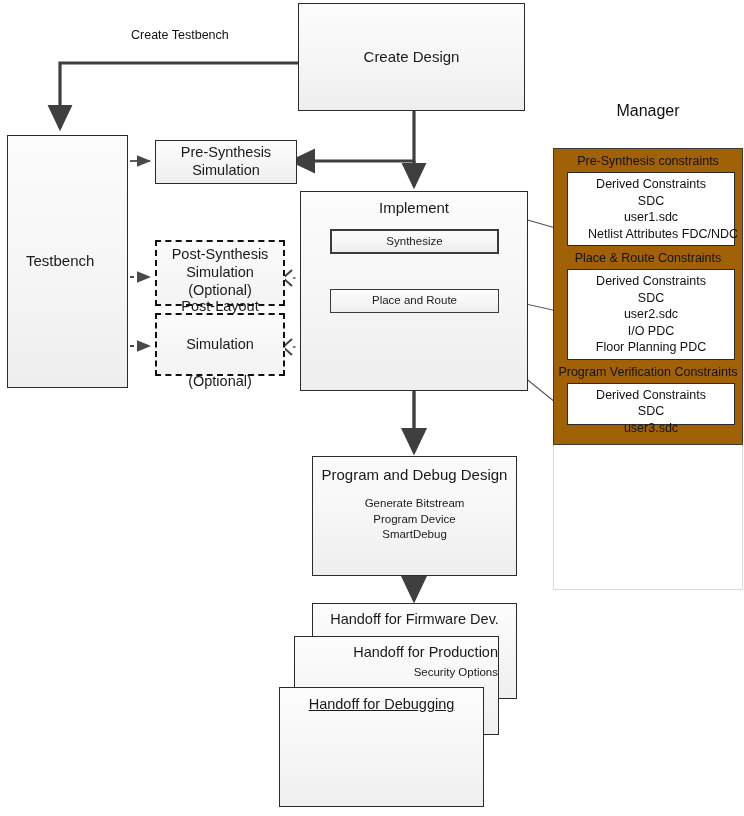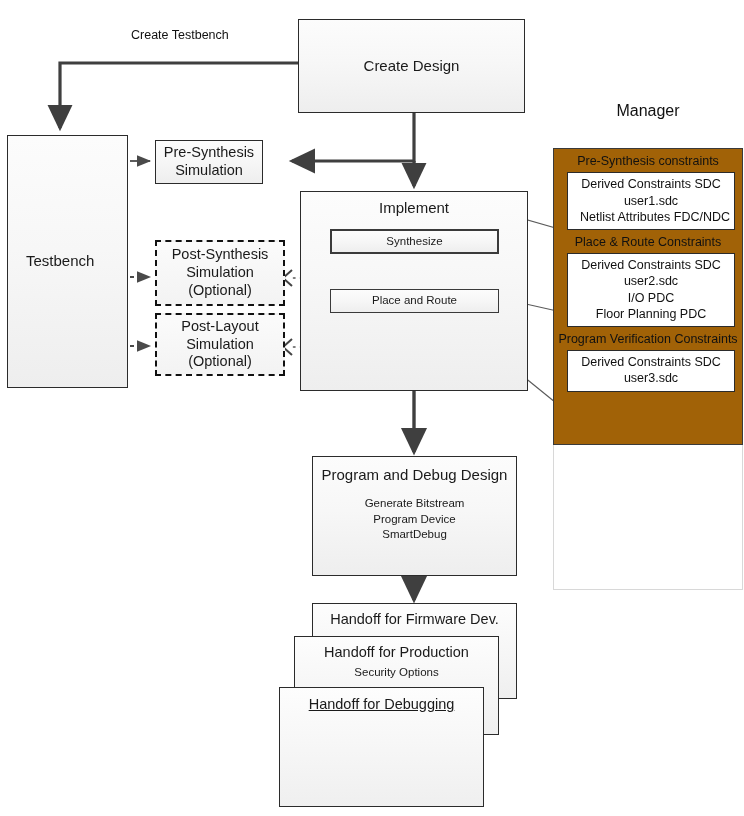--- a/index.html
+++ b/index.html
@@ -66,21 +66,21 @@
     line-height:1.2;
   }
   .cm-card{
     box-sizing:border-box;
     border:1px solid #2b2b2b;
     background:#ffffff;
     text-align:center;
     font-size:12.5px;
     line-height:1.32;
     color:#111;
-    padding:3px 12px;
+    padding:3px 20px;
   }
   .lbl{
     position:absolute;
     font-size:12.5px;
     color:#111;
     white-space:nowrap;
   }
   .stack-card{
     position:absolute;
     box-sizing:border-box;
@@ -146,40 +146,40 @@
 
     <path d="M566,231 L507,214" fill="none" stroke="#5a5a5a" stroke-width="1.2" marker-end="url(#arrHair)"></path>
 
     <path d="M566,313 L508,300" fill="none" stroke="#5a5a5a" stroke-width="1.2" marker-end="url(#arrHair)"></path>
 
     <path d="M566,411 L508,364" fill="none" stroke="#5a5a5a" stroke-width="1.2" marker-end="url(#arrHair)"></path>
   </svg>
 
   <div class="lbl" style="left:131px;top:28px;">Create Testbench</div>
 
-  <div class="node" style="left:298px;top:3px;width:227px;height:94px;justify-content:center;margin-top:16px;">
+  <div class="node" style="left:298px;top:3px;width:227px;height:108px;justify-content:center;">
     <div class="title big">Create Design</div>
   </div>
 
   <div class="node" style="left:7px;top:135px;width:121px;height:253px;justify-content:center;align-items:flex-start;">
     <div class="title big" style="padding-left:18px;">Testbench</div>
   </div>
 
-  <div class="node" style="left:155px;top:140px;width:108px;height:44px;justify-content:center;">
+  <div class="node" style="left:155px;top:140px;width:142px;height:44px;justify-content:center;">
     <div class="title">Pre-Synthesis</div>
     <div class="title">Simulation</div>
   </div>
 
   <div class="node dashed" style="left:155px;top:240px;width:130px;height:66px;justify-content:center;">
     <div class="title">Post-Synthesis</div>
     <div class="title">Simulation</div>
     <div class="title">(Optional)</div>
   </div>
 
-  <div class="node dashed" style="left:155px;top:313px;width:130px;height:63px;justify-content:center;">
+  <div class="node dashed" style="left:155px;top:313px;width:130px;height:63px;justify-content:center;gap:20px;">
     <div class="title">Post-Layout</div>
     <div class="title">Simulation</div>
     <div class="title">(Optional)</div>
   </div>
 
   <div class="node" style="left:300px;top:191px;width:228px;height:200px;justify-content:flex-start;">
     <div class="title big" style="margin-top:7px;">Implement</div>
   </div>
 
   <div class="node heavy" style="left:330px;top:229px;width:169px;height:25px;justify-content:center;">
@@ -195,21 +195,21 @@
     <div class="title big" style="margin-top:9px;">Program and Debug Design</div>
     <div class="sub" style="margin-top:12px;">Generate Bitstream</div>
     <div class="sub">Program Device</div>
     <div class="sub">SmartDebug</div>
   </div>
 
   <div class="stack-card" style="left:312px;top:603px;width:205px;height:96px;">
     <div class="hd" style="margin-top:7px;">Handoff for Firmware Dev.</div>
   </div>
 
-  <div class="stack-card" style="left:294px;top:636px;width:205px;height:99px;">
+  <div class="stack-card" style="left:294px;top:636px;width:205px;height:99px;text-align:right;">
     <div class="hd" style="margin-top:7px;">Handoff for Production</div>
     <div class="sb" style="margin-top:4px;">Security Options</div>
   </div>
 
   <div class="stack-card" style="left:279px;top:687px;width:205px;height:120px;">
     <div class="hd" style="margin-top:8px;text-decoration:underline;">Handoff for Debugging</div>
   </div>
 
   <div class="node faint" style="left:553px;top:166px;width:190px;height:424px;"></div>
 

